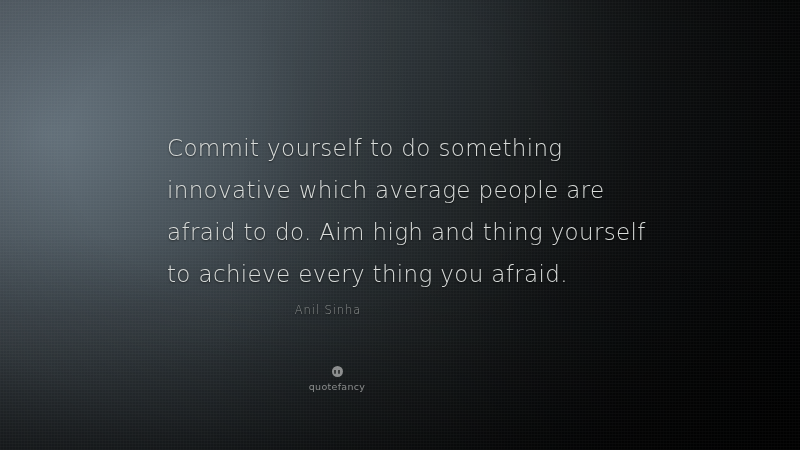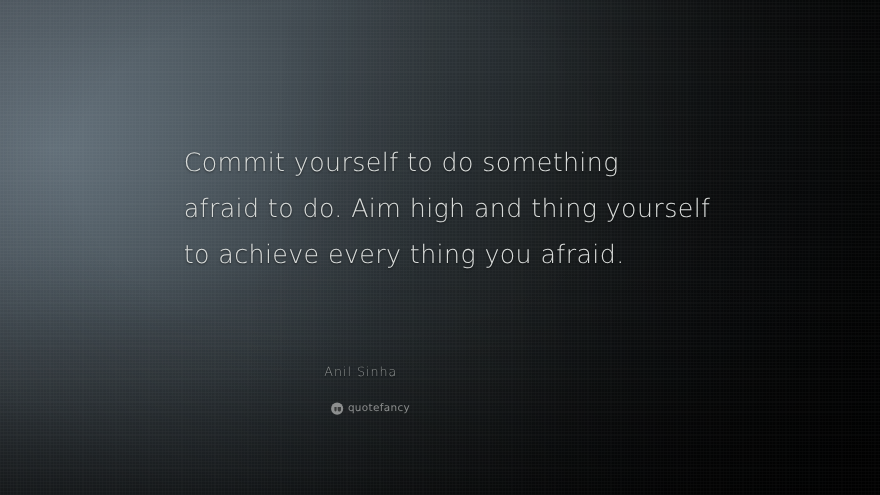--- a/index.html
+++ b/index.html
@@ -126,32 +126,32 @@
     top: 303px;
     left: 0;
     width: 656px;
     text-align: center;
     font-family: "DejaVu Sans", sans-serif;
     font-weight: 300;
     font-size: 11.5px;
     letter-spacing: 0.9px;
     color: #8e9291;
     text-shadow: 0 1px 2px rgba(0,0,0,0.5);
-    margin-top: 28px;
   }
 
   .watermark {
     position: absolute;
     top: 366px;
     left: 0;
     width: 674px;
     display: flex;
     align-items: center;
     justify-content: center;
     gap: 4px;
+    flex-direction: column;
   }
 
   .wm-badge {
     width: 11px;
     height: 11px;
     border-radius: 50%;
     background: #8d8f8f;
     display: flex;
     align-items: center;
     justify-content: center;
@@ -184,20 +184,21 @@
   <div class="bg-glow"></div>
   <div class="bg-darken-right"></div>
   <div class="bg-darken-bottom"></div>
   <div class="bg-vignette"></div>
   <div class="bg-noise"></div>
 
   <div class="content">
 
     <div class="quote-block">
       <div class="quote-line">Commit yourself to do something</div>
+      <div class="quote-line">innovative which average people are</div>
       <div class="quote-line">afraid to do. Aim high and thing yourself</div>
       <div class="quote-line">to achieve every thing you afraid.</div>
     </div>
 
     <div class="author">Anil Sinha</div>
 
     <div class="watermark">
       <span class="wm-badge">
         <i></i>
           <i></i>

